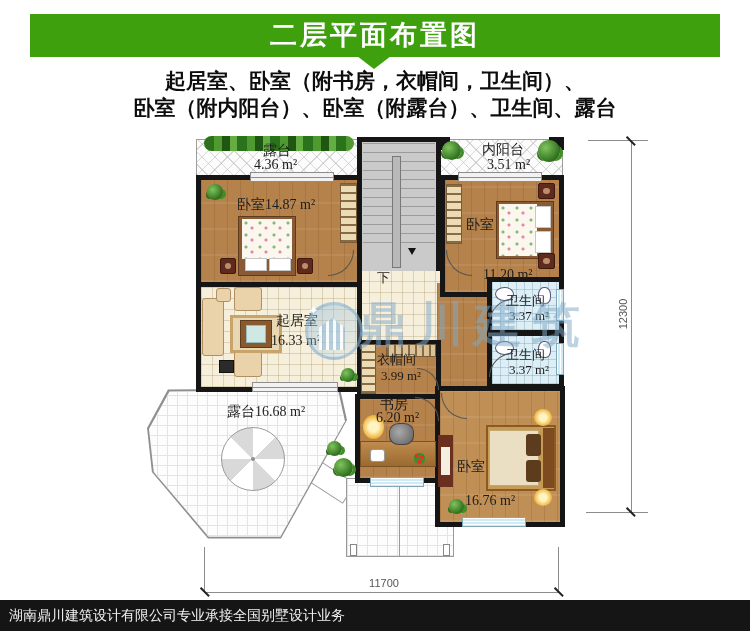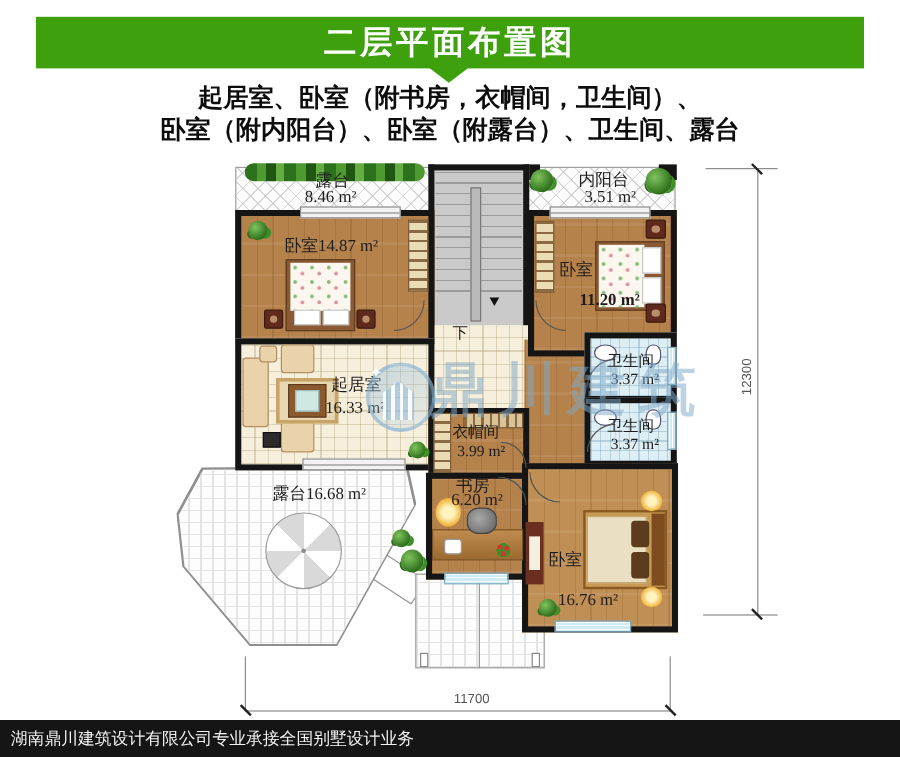--- a/index.html
+++ b/index.html
@@ -188,26 +188,26 @@
 
   <div class="abs arc-br" style="left:328px;top:250px;width:26px;height:26px;"></div>
   <div class="abs arc-bl" style="left:446px;top:250px;width:26px;height:26px;"></div>
   <div class="abs arc-tl" style="left:489px;top:299px;width:24px;height:24px;"></div>
   <div class="abs arc-tl" style="left:489px;top:353px;width:24px;height:24px;"></div>
   <div class="abs arc-tr" style="left:417px;top:368px;width:22px;height:22px;"></div>
   <div class="abs arc-tr" style="left:415px;top:397px;width:24px;height:24px;"></div>
   <div class="abs arc-bl" style="left:441px;top:393px;width:26px;height:26px;"></div>
 
   <div class="lbl" style="left:263px;top:142px;">露台</div>
-  <div class="lbl" style="left:254px;top:157px;">8.46 m²</div>
+  <div class="lbl" style="left:254px;top:157px;">4.36 m²</div>
   <div class="lbl" style="left:237px;top:196px;">卧室14.87 m²</div>
   <div class="lbl" style="left:482px;top:141px;">内阳台</div>
   <div class="lbl" style="left:487px;top:157px;">3.51 m²</div>
   <div class="lbl" style="left:466px;top:216px;">卧室</div>
-  <div class="lbl" style="left:483px;top:243px;font-weight:bold;">11.20 m²</div>
+  <div class="lbl" style="left:483px;top:267px;">11.20 m²</div>
   <div class="lbl" style="left:276px;top:312px;">起居室</div>
   <div class="lbl" style="left:271px;top:333px;">16.33 m²</div>
   <div class="lbl small" style="left:506px;top:292px;">卫生间</div>
   <div class="lbl small" style="left:509px;top:308px;">3.37 m²</div>
   <div class="lbl small" style="left:506px;top:346px;">卫生间</div>
   <div class="lbl small" style="left:509px;top:362px;">3.37 m²</div>
   <div class="lbl small" style="left:377px;top:351px;">衣帽间</div>
   <div class="lbl small" style="left:381px;top:368px;">3.99 m²</div>
   <div class="lbl" style="left:380px;top:396px;">书房</div>
   <div class="lbl" style="left:376px;top:410px;">6.20 m²</div>
@@ -225,18 +225,18 @@
   <div class="abs dim-line" style="left:588px;top:140px;width:60px;height:1px;"></div>
   <div class="abs dim-line" style="left:586px;top:512px;width:62px;height:1px;"></div>
   <div class="abs tick" style="left:625px;top:140px;"></div>
   <div class="abs tick" style="left:625px;top:511px;"></div>
   <div class="abs dim-txt" style="left:601px;top:308px;width:44px;transform:rotate(-90deg);">12300</div>
   <div class="abs dim-line" style="left:205px;top:592px;width:354px;height:1px;"></div>
   <div class="abs dim-line" style="left:204px;top:547px;width:1px;height:46px;"></div>
   <div class="abs dim-line" style="left:558px;top:547px;width:1px;height:46px;"></div>
   <div class="abs tick" style="left:199px;top:591px;"></div>
   <div class="abs tick" style="left:553px;top:591px;"></div>
-  <div class="abs dim-txt" style="left:360px;top:577px;width:48px;text-align:right;">11700</div>
+  <div class="abs dim-txt" style="left:360px;top:577px;width:48px;">11700</div>
 </div>
 
 <div class="abs footer">
   <span>湖南鼎川建筑设计有限公司专业承接全国别墅设计业务</span>
 </div>
 
 </body></html>

